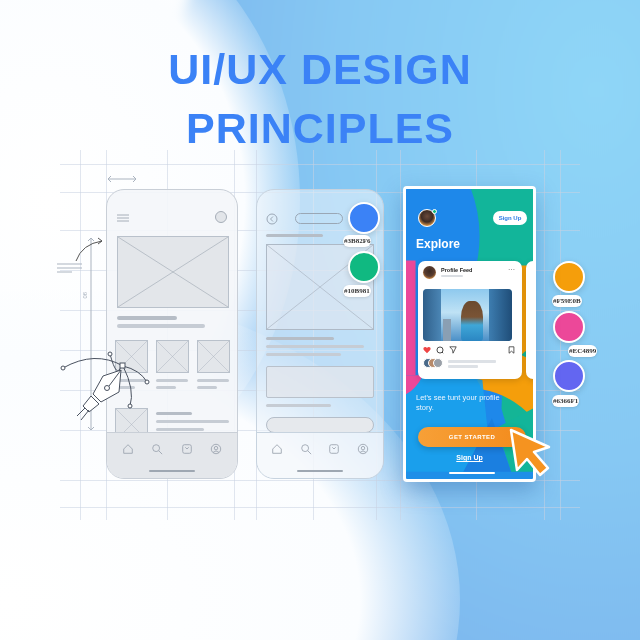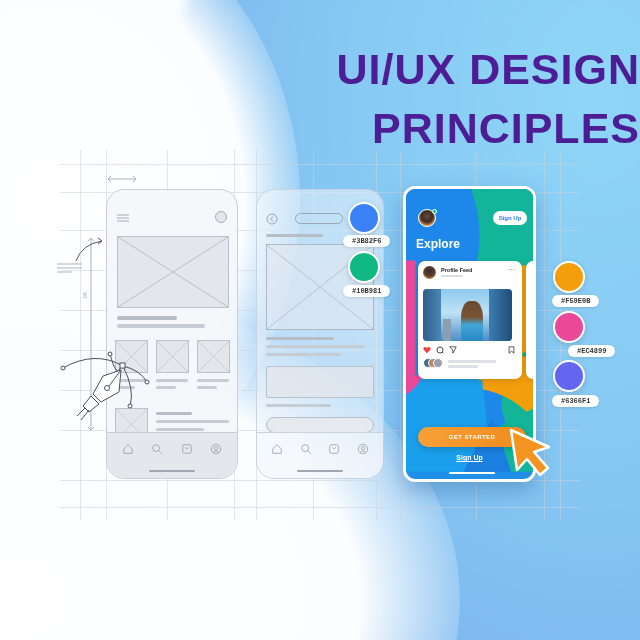--- a/index.html
+++ b/index.html
@@ -7,42 +7,42 @@
   body{position:relative;font-family:"Liberation Sans",sans-serif;background:#f7fbfe}
   .bg{position:absolute;inset:0;overflow:hidden}
   .bg .base{position:absolute;inset:0;background:linear-gradient(180deg,#ffffff 0%,#f6fafe 100%)}
   .bg .blob{position:absolute;left:140px;top:-260px;width:760px;height:1000px;border-radius:50%;
     background:radial-gradient(ellipse at 60% 35%,#8fd6f7 0%,#86c8f3 40%,#7cb6ee 70%,#78aeea 100%);
     filter:blur(6px)}
   .bg .whiteblob{position:absolute;left:-360px;top:290px;width:820px;height:620px;border-radius:50%;
     background:radial-gradient(ellipse at 45% 50%,#ffffff 0%,#fbfdff 55%,rgba(250,252,255,0.0) 75%)}
   .bg .leftfade{position:absolute;left:-200px;top:-100px;width:500px;height:600px;border-radius:50%;
     background:radial-gradient(ellipse at 50% 50%,#ffffff 0%,#fbfdff 55%,rgba(255,255,255,0) 75%)}
-  .title{position:absolute;left:0;width:640px;text-align:right;color:#4c1d95;font-weight:700;
+  .title{position:absolute;left:0;width:640px;text-align:center;color:#3b82f6;font-weight:700;
     font-size:43px;letter-spacing:1px;line-height:50px}
   .title.l1{top:44px}
   .title.l2{top:103px}
   .grid{position:absolute;left:60px;top:150px;width:520px;height:370px;pointer-events:none}
   .gl{position:absolute;background:rgba(200,210,225,0.55)}
   .gl.h{height:1px;left:0;right:0}
   .gl.v{width:1px;top:0;bottom:0}
   .phone{position:absolute;border-radius:18px;overflow:hidden}
   .wf{border:1.5px solid #c9cfd7;background:rgba(244,246,249,0.9)}
   .wf2{border:1.5px solid #c7d3df;background:rgba(240,246,252,0.55)}
   .ph-box{position:absolute;border:1px solid #b9c1cb;background:#e3e6ea;overflow:hidden}
   .ph-box svg{position:absolute;inset:0;width:100%;height:100%}
   .bar{position:absolute;height:4px;border-radius:2px;background:#c6ccd4}
   .bar.dk{background:#b6bdc6}
   .navbar{position:absolute;left:0;right:0;bottom:0;height:46px;border-top:1.5px solid #c9cfd7;background:#e4e7eb}
   .navicons{position:absolute;left:0;right:0;top:10px;display:flex;justify-content:space-around;padding:0 6px}
   .homebar{position:absolute;left:50%;bottom:6px;width:46px;height:2px;margin-left:-23px;background:#9ea7b2;border-radius:1px}
   .swatch{position:absolute;width:32px;height:32px;border-radius:50%;border:2px solid #fff;box-shadow:0 2px 6px rgba(0,0,0,0.15)}
   .hexlbl{position:absolute;background:#fff;border-radius:8px;font-size:7px;font-weight:700;color:#333;
-    padding:2px 9px;box-shadow:0 1px 3px rgba(0,0,0,0.12);white-space:nowrap;font-family:Liberation Mono, monospace}
-  .app{position:absolute;left:403px;top:186px;width:133px;height:296px;border-radius:12px;border:3px solid #fff;
+    padding:2px 1px;box-shadow:0 1px 3px rgba(0,0,0,0.12);white-space:nowrap;font-family:Liberation Serif, serif}
+  .app{position:absolute;left:403px;top:186px;width:133px;height:296px;border-radius:4px;border:3px solid #fff;
     overflow:hidden;box-shadow:0 8px 22px rgba(30,80,150,0.35);background:#1f8fe8}
   .app .bgshapes{position:absolute;inset:0}
   .card{position:absolute;background:#fff;border-radius:7px;box-shadow:0 2px 6px rgba(0,0,0,0.15)}
   .cta{position:absolute;left:12px;top:238px;width:108px;height:20px;border-radius:10px;
     background:linear-gradient(90deg,#f7a037,#f38b1c);color:#fff;font-size:6px;font-weight:700;
     display:flex;align-items:center;justify-content:center;letter-spacing:0.4px;box-shadow:0 2px 6px rgba(0,0,0,0.2)}
   .signup-pill{position:absolute;left:87px;top:22px;width:34px;height:14px;border-radius:7px;background:#fff;
     color:#2c7be5;font-size:6px;font-weight:700;display:flex;align-items:center;justify-content:center}
   .explore{position:absolute;left:10px;top:48px;color:#fff;font-size:12px;font-weight:700}
   .tagline{position:absolute;left:10px;top:204px;color:#eaf4ff;font-size:7.5px;line-height:10px;width:100px}
@@ -305,20 +305,21 @@
     <div style="position:absolute;left:5px;top:97px;width:20px;height:10px">
       <div style="position:absolute;left:0;top:0;width:10px;height:10px;border-radius:50%;background:#4a6a8a;border:1px solid #fff"></div>
       <div style="position:absolute;left:5px;top:0;width:10px;height:10px;border-radius:50%;background:#b78a6a;border:1px solid #fff"></div>
       <div style="position:absolute;left:10px;top:0;width:10px;height:10px;border-radius:50%;background:#9aa0a8;border:1px solid #fff"></div>
     </div>
     <div style="position:absolute;left:30px;top:99px;width:48px;height:2.5px;background:#dde1e6;border-radius:1px"></div>
     <div style="position:absolute;left:30px;top:104px;width:30px;height:2.5px;background:#dde1e6;border-radius:1px"></div>
   </div>
   <div class="card" style="left:120px;top:72px;width:30px;height:118px"></div>
 
+  <div class="tagline">Let's see tunt your profile story.</div>
   <div class="cta">GET STARTED</div>
   <div class="signup-link">Sign Up</div>
   <div style="position:absolute;left:43px;bottom:5px;width:46px;height:2px;background:#fff;border-radius:1px"></div>
 </div>
 
 <svg style="position:absolute;left:505px;top:425px;width:50px;height:55px" viewBox="0 0 50 55">
   <path d="M6 5 L44 22 L29 27 L43 43 L35 50 L22 34 L12 45 Z" fill="#f59320" stroke="#fff" stroke-width="2.5" stroke-linejoin="round"></path>
 </svg>
 
 </body></html>

